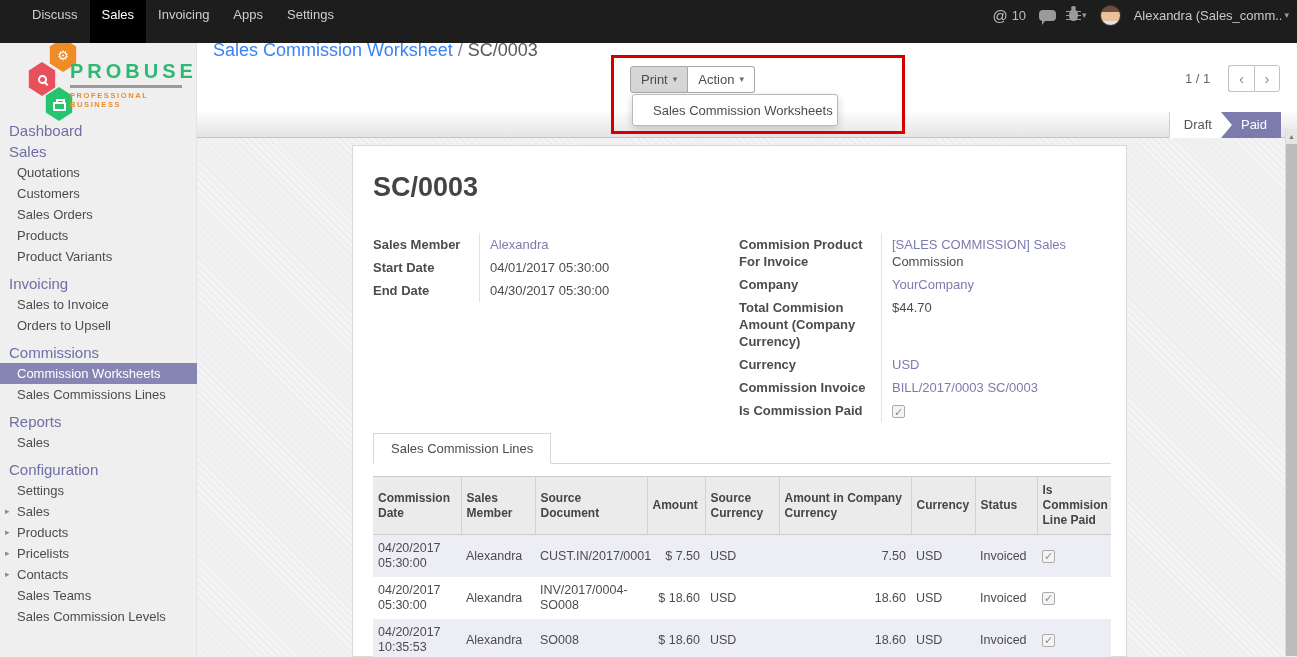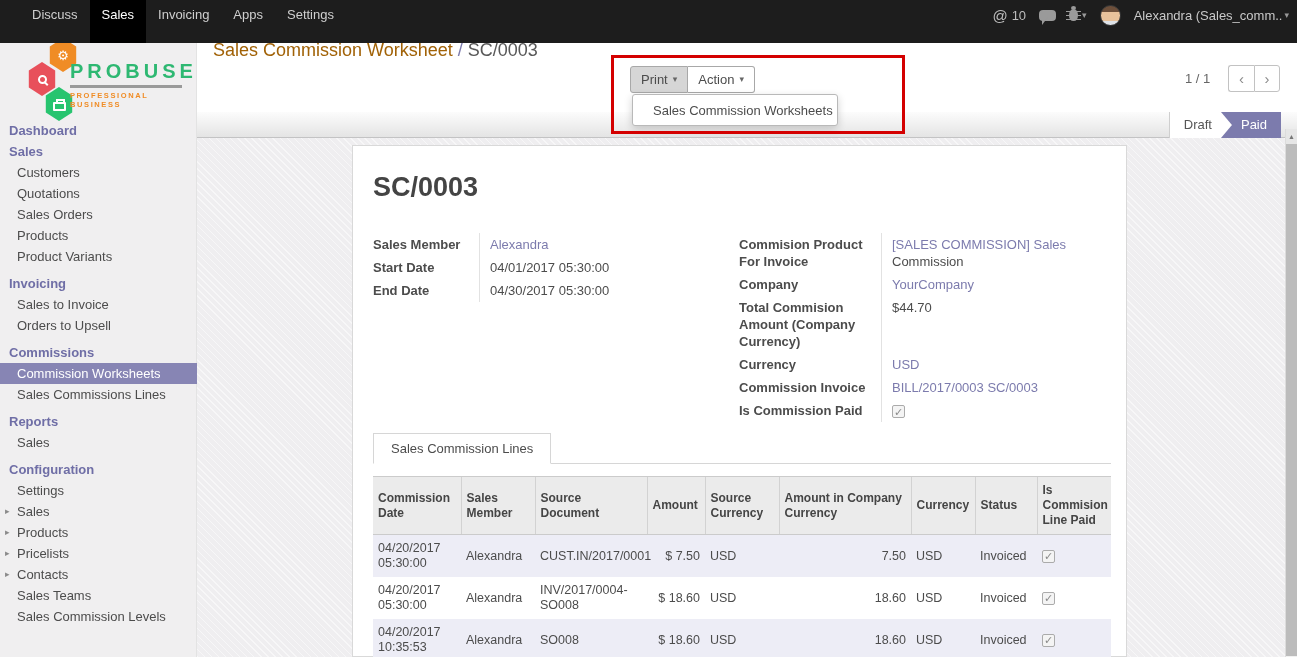--- a/index.html
+++ b/index.html
@@ -32,30 +32,30 @@
   .hex-red { left:5px; top:24px; width:30px; height:34px; background:#e8505b; }
   .hex-green { left:22px; top:49px; width:30px; height:34px; background:#27c46f; }
   .mag { width:9px; height:9px; border:2px solid #fff; border-radius:50%; position:relative; }
   .mag::after { content:""; position:absolute; width:2px; height:5px; background:#fff; right:-2px; bottom:-4px; transform:rotate(-45deg); }
   .case { width:13px; height:9px; border:2px solid #fff; border-radius:1px; position:relative; margin-top:4px; }
   .case::before { content:""; position:absolute; width:5px; height:3px; border:2px solid #fff; border-bottom:none; top:-5px; left:1px; }
   .logo-text { position:absolute; left:48px; top:22px; width:112px; }
   .logo-title { color:#2eb872; font-weight:bold; font-size:20px; letter-spacing:4px; border-bottom:3px solid #9a9a9a; padding-bottom:2px; }
   .logo-sub { color:#f08c25; font-weight:bold; font-size:7.5px; letter-spacing:1.6px; margin-top:3px; }
   .sb-menu { position:absolute; left:0; top:90px; width:197px; }
-  .sb-header { font-weight:bold; color:#6f6ea6; font-size:13px; line-height:21px; padding-left:9px; cursor:pointer; }
+  .sb-header { font-weight:normal; color:#6f6ea6; font-size:15px; line-height:21px; padding-left:9px; cursor:pointer; }
   .sb-gap { margin-top:6px; }
   .sb-item { color:#4c4c4c; font-size:13px; line-height:21px; padding-left:17px; cursor:pointer; position:relative; }
   .sb-item.selected { background:#8785b4; color:#fff; }
   .exp-arrow { position:absolute; left:5px; top:0; color:#8a8a8a; font-size:9px; }
 
   
   .cpanel { position:absolute; left:197px; top:30px; width:1100px; height:73px; background:#fff; }
   .breadcrumb { position:absolute; left:213px; top:40px; font-size:18px; z-index:41; }
-  .bc-link { color:#a16207; cursor:pointer;margin-top:15px; }
+  .bc-link { color:#3b82f6; cursor:pointer;margin-top:15px; }
   .bc-sep { color:#7c7bad; padding:0 5px; }
   .bc-current { color:#585858; }
   .btn-group { position:absolute; left:630px; top:66px; display:flex; z-index:41; }
   .btn { height:27px; line-height:25px; font-size:13px; color:#4c4c4c; background:#fff; border:1px solid #a8a8a8; padding:0 10px; cursor:pointer; display:flex; align-items:center; gap:5px; }
   .btn .caret { color:#666; }
   .btn-print { background:#d6d6d6; border-radius:3px 0 0 3px; }
   .btn-action { border-left:none; border-radius:0 3px 3px 0; }
   .dropdown { position:absolute; left:632px; top:94px; width:206px; height:32px; background:#fff; border:1px solid #b9b9b9; border-radius:3px; box-shadow:0 3px 8px rgba(0,0,0,.18); z-index:90; display:flex; align-items:center; }
   .dd-item { font-size:13px; color:#4c4c4c; padding-left:20px; cursor:pointer; }
   .pager { position:absolute; left:1185px; top:71px; font-size:13px; color:#666; z-index:41; }
@@ -145,22 +145,22 @@
           <span class="case"></span>
         </div>
       <div class="logo-text">
         <div class="logo-title">PROBUSE</div>
         <div class="logo-sub">PROFESSIONAL BUSINESS</div>
       </div>
     </div>
     <div class="sb-menu">
       <div class="sb-header">Dashboard</div>
       <div class="sb-header">Sales</div>
+      <div class="sb-item">Quotations</div>
       <div class="sb-item">Customers</div>
-      <div class="sb-item">Quotations</div>
       <div class="sb-item">Sales Orders</div>
       <div class="sb-item">Products</div>
       <div class="sb-item">Product Variants</div>
       <div class="sb-header sb-gap">Invoicing</div>
       <div class="sb-item">Sales to Invoice</div>
       <div class="sb-item">Orders to Upsell</div>
       <div class="sb-header sb-gap">Commissions</div>
       <div class="sb-item selected">Commission Worksheets</div>
       <div class="sb-item">Sales Commissions Lines</div>
       <div class="sb-header sb-gap">Reports</div>

